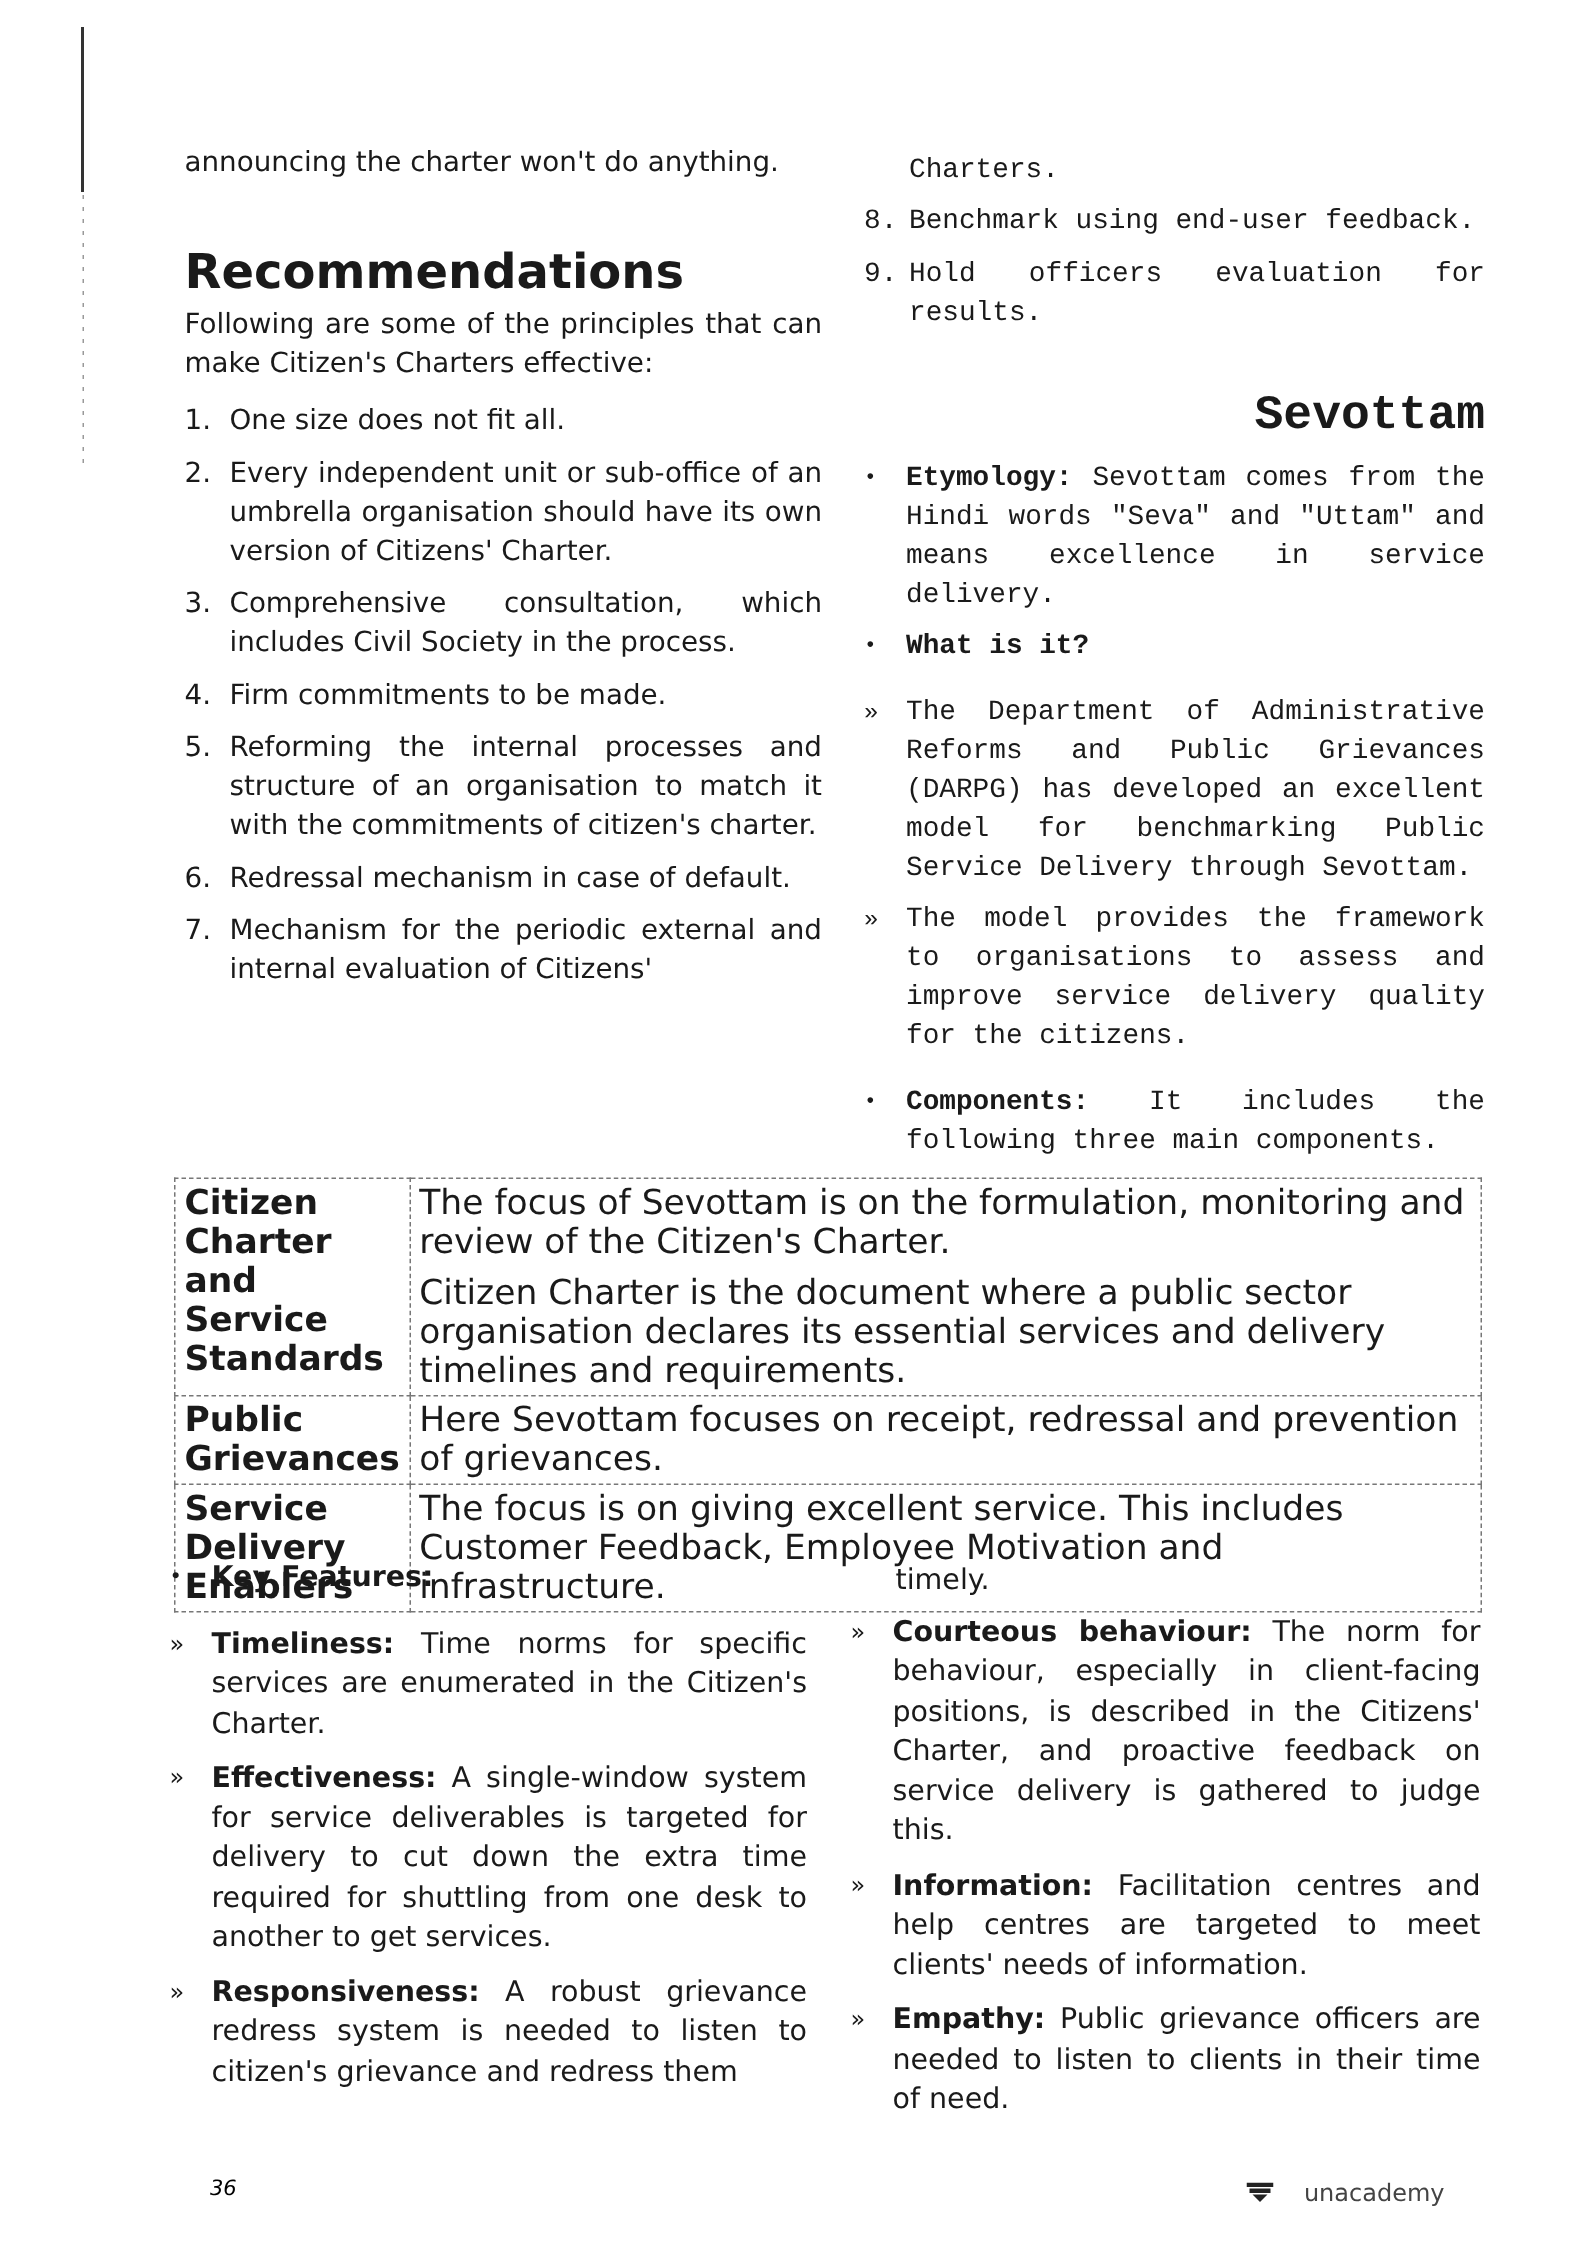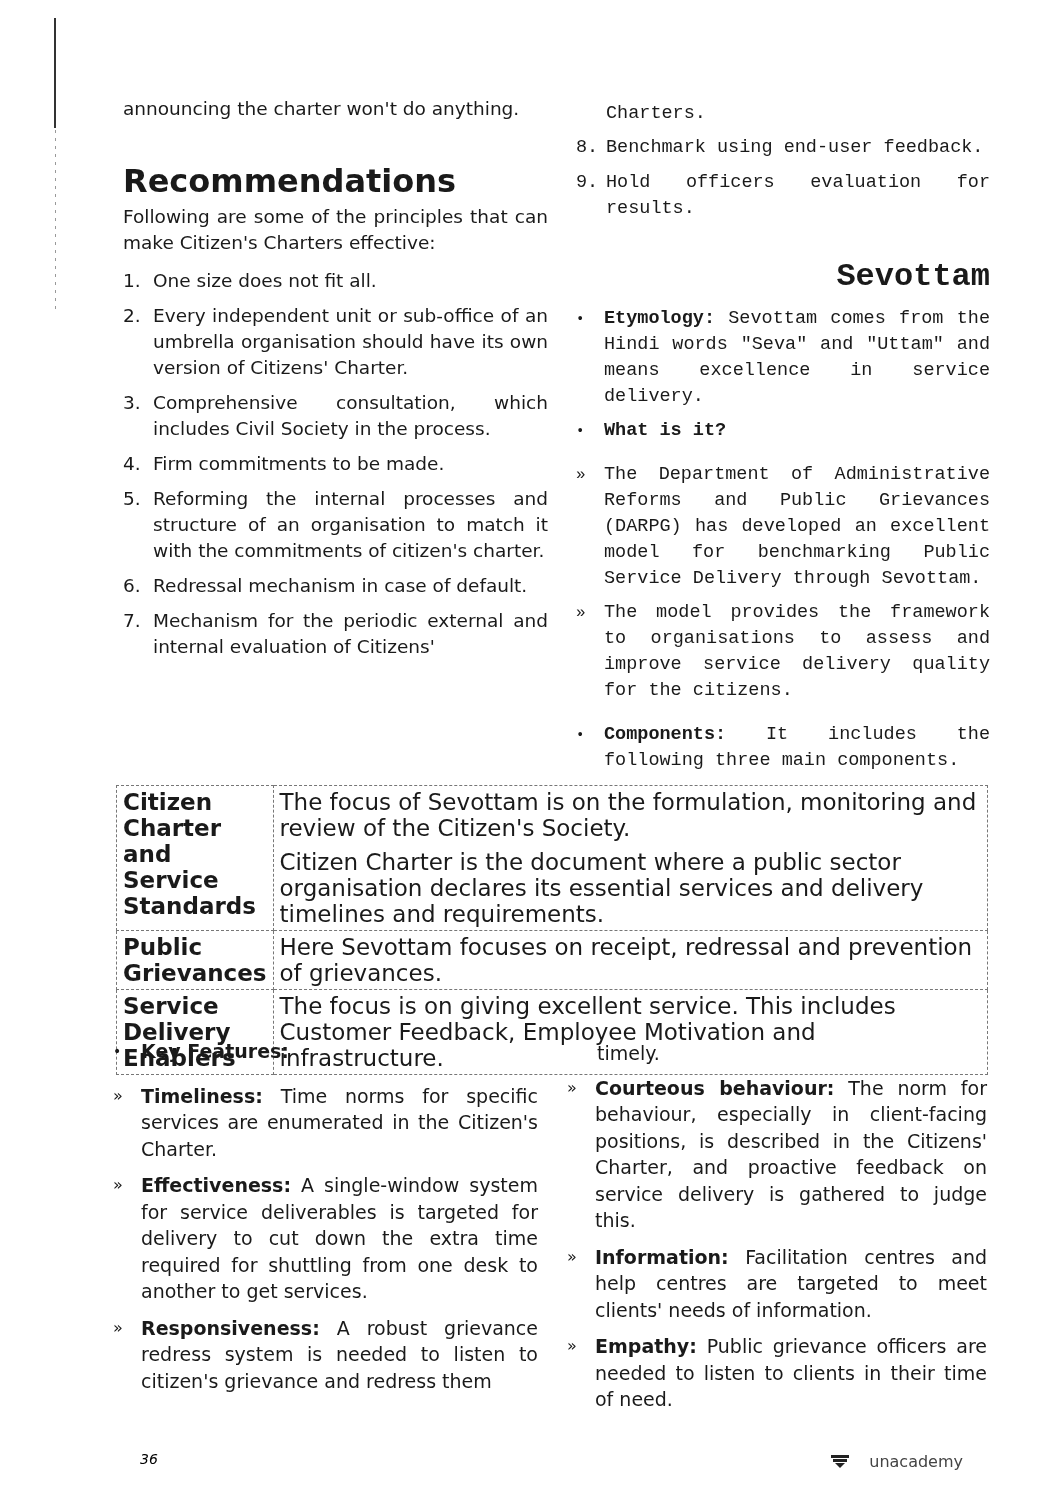--- a/index.html
+++ b/index.html
@@ -109,21 +109,21 @@
     <span class="b">•</span>
     <span class="t"><b>Components:</b> <span>It includes the following three main components.</span></span>
   </div>
 </div>
 
 <table class="tbl">
   <tbody>
       <tr>
     <td class="k">Citizen Charter and Service Standards</td>
     <td>
-      <div>The focus of Sevottam is on the formulation, monitoring and review of the Citizen's Society.</div>
+      <div>The focus of Sevottam is on the formulation, monitoring and review of the Citizen's Charter.</div>
       <div style="margin-top:8px;">Citizen Charter is the document where a public sector organisation declares its essential services and delivery timelines and requirements.</div>
     </td>
   </tr>
   <tr>
     <td class="k">Public Grievances</td>
     <td>Here Sevottam focuses on receipt, redressal and prevention of grievances.</td>
   </tr>
   <tr>
     <td class="k">Service Delivery Enablers</td>
     <td style="vertical-align:middle;">The focus is on giving excellent service. This includes Customer Feedback, Employee Motivation and infrastructure.</td>

